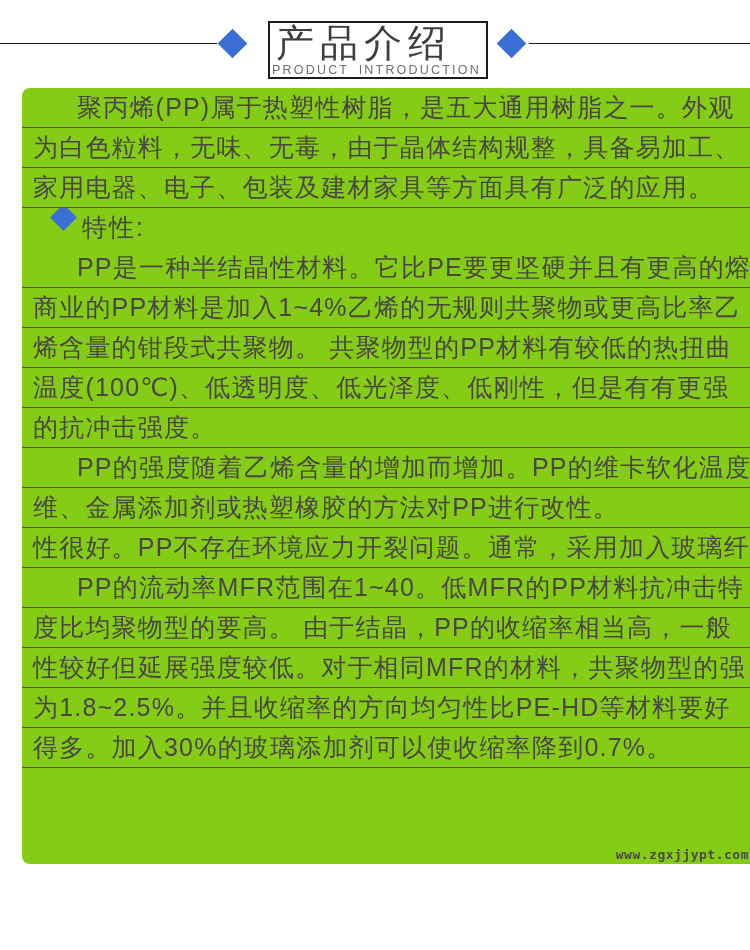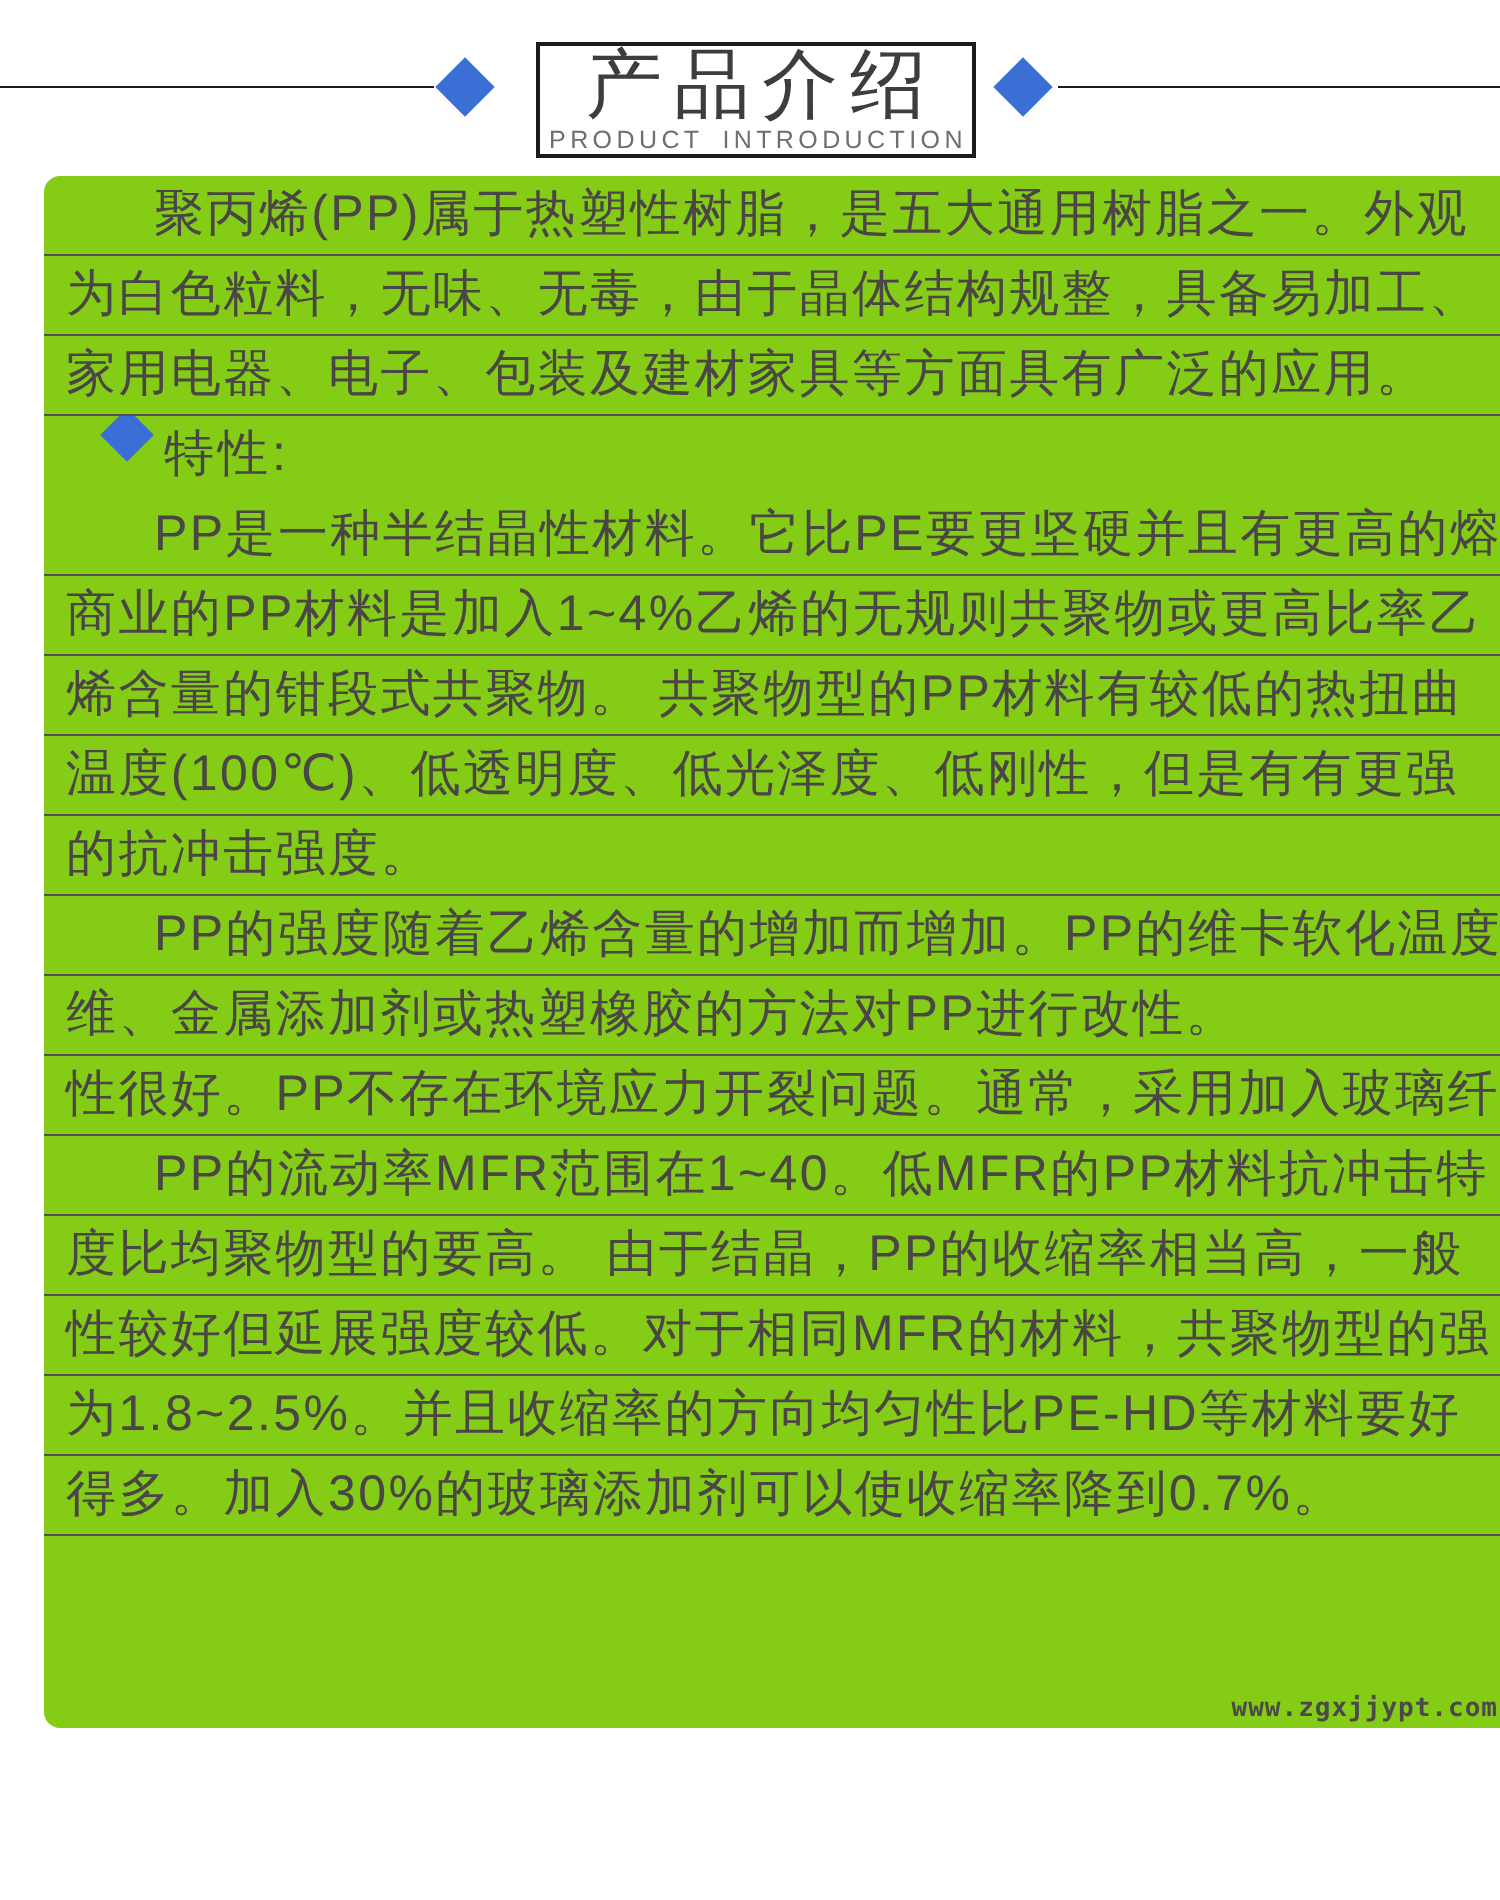--- a/index.html
+++ b/index.html
@@ -19,21 +19,21 @@
   .diamond {
     position: absolute; top: 33px; width: 21px; height: 21px;
     background: #3b6fd6; transform: rotate(45deg);
   }
   .diamond-left  { left: 222px; }
   .diamond-right { left: 501px; }
   .title-box {
     position: absolute; left: 268px; top: 21px;
     width: 216px; height: 54px;
     border: 2px solid #1c1c1c; background: #ffffff;
-    text-align: center; overflow: hidden;
+    text-align: left; overflow: hidden;
   }
   .title-cn {
     font-size: 38px; line-height: 40px; letter-spacing: 6px;
     padding-left: 6px; color: #3d3d3d; white-space: nowrap;
   }
   .title-en {
     font-size: 12.5px; line-height: 14px; letter-spacing: 2.2px;
     word-spacing: 4px; padding-left: 2px;
     color: #6e6e6e; white-space: nowrap;
   }

